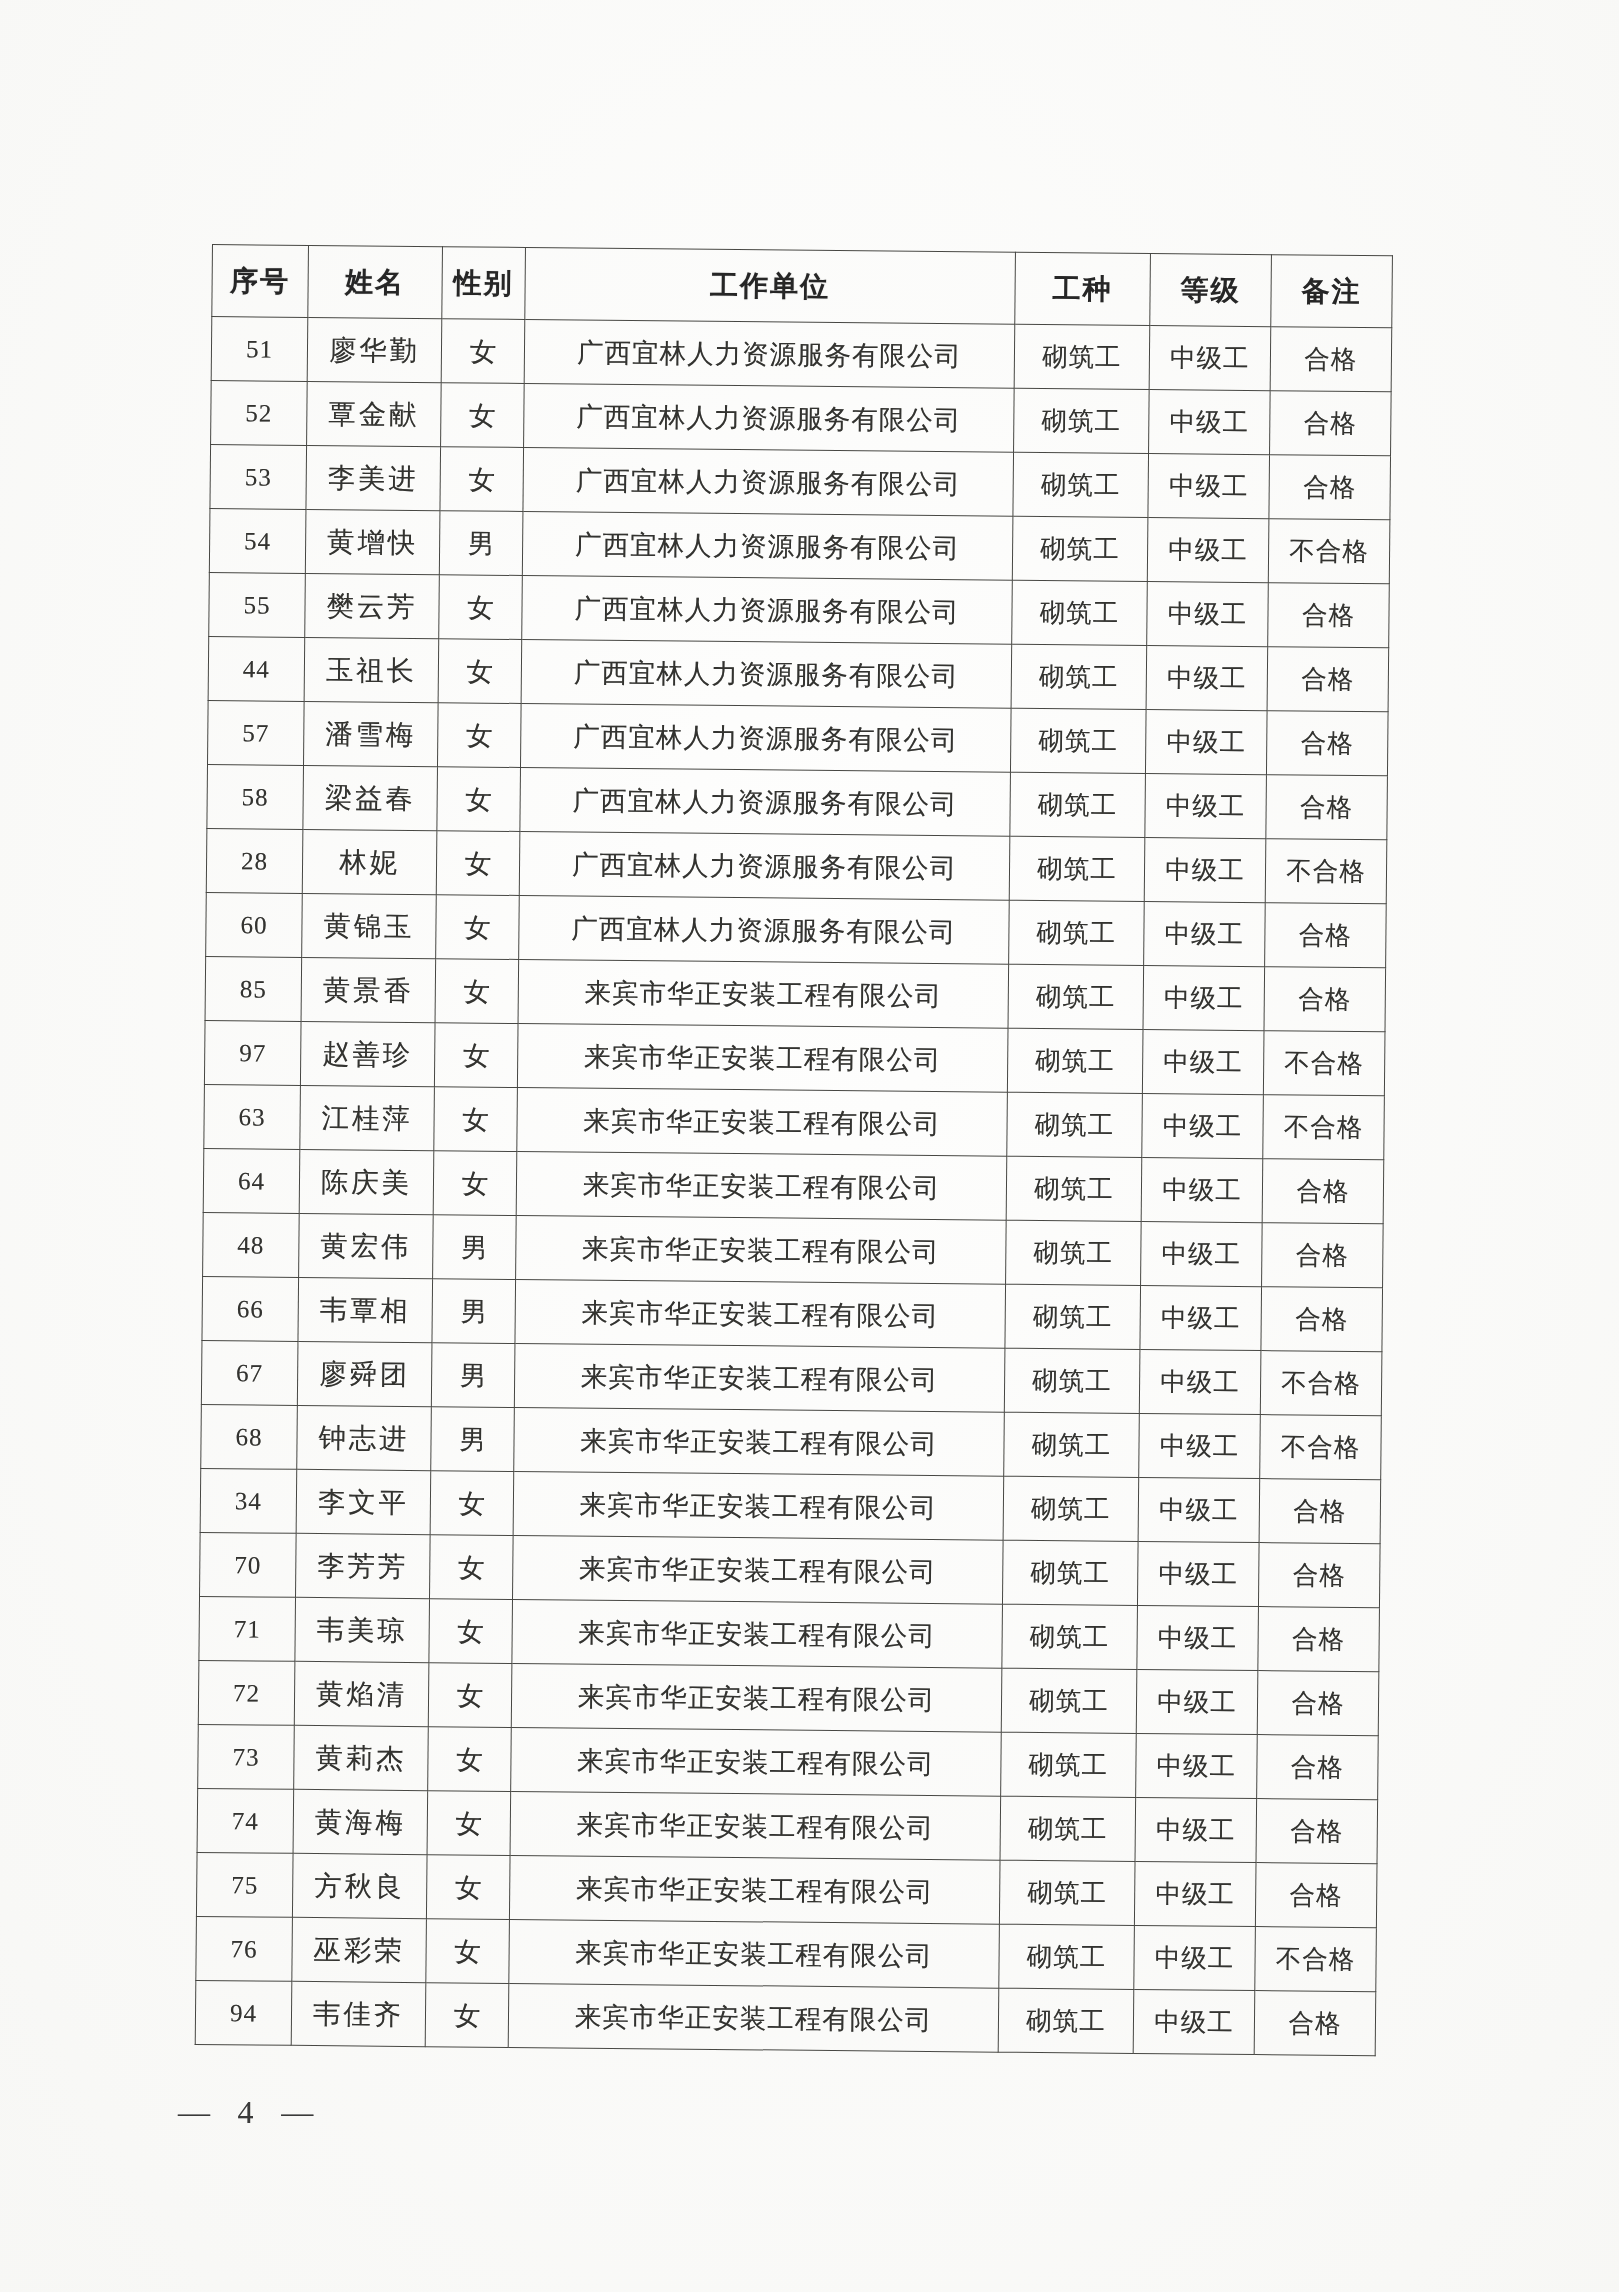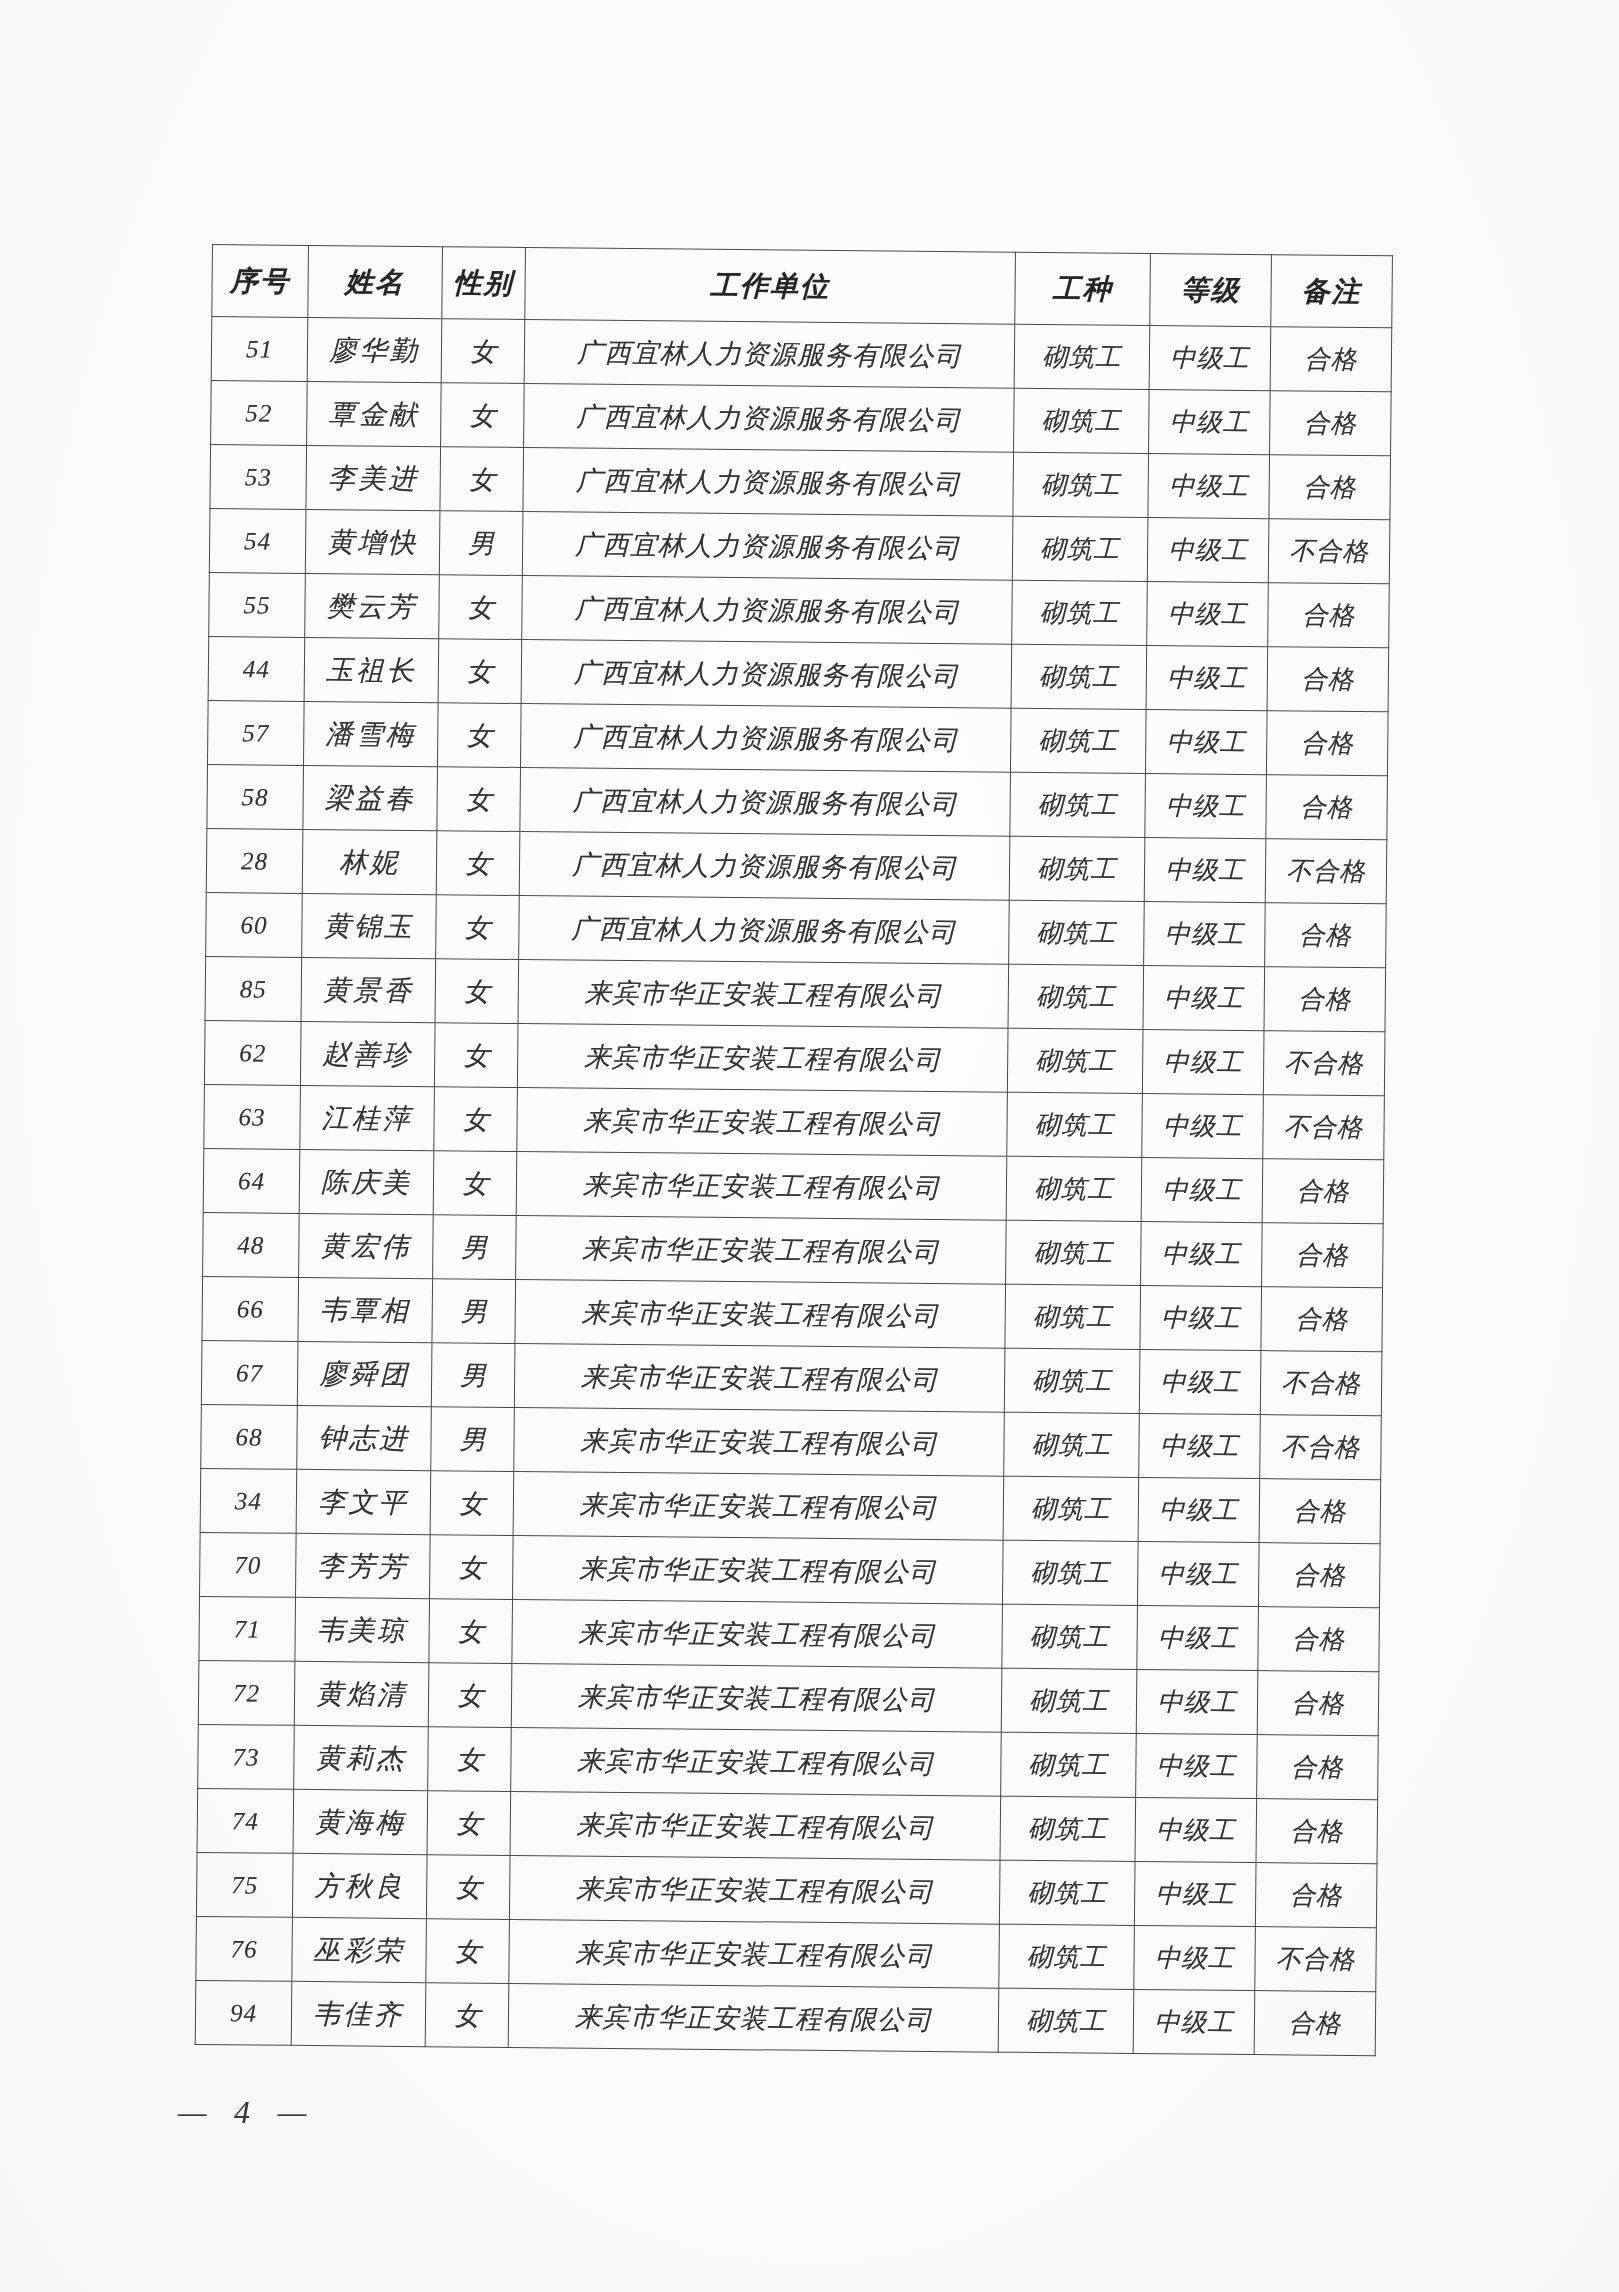--- a/index.html
+++ b/index.html
@@ -9,21 +9,20 @@
     position: relative;
     font-family: "Liberation Serif", "DejaVu Serif", serif;
     color: #2e2e2e;
     overflow: hidden;
   }
   .scan-page {
     position: absolute; inset: 0;
     background:
       radial-gradient(ellipse at 50% 40%, rgba(255,255,255,0.6), rgba(225,225,222,0.18)),
       #fcfcfa;
-    font-style: italic;
   }
   .table-wrap {
     position: absolute;
     left: 212px; top: 244px;
     transform: rotate(0.55deg);
     transform-origin: 0 0;
   }
   table.results {
     border-collapse: collapse;
     table-layout: fixed;
@@ -201,21 +200,21 @@
           <tr>
             <td class="col0">85</td>
             <td class="col1">黄景香</td>
             <td class="col2">女</td>
             <td class="col3">来宾市华正安装工程有限公司</td>
             <td class="col4">砌筑工</td>
             <td class="col5">中级工</td>
             <td class="col6">合格</td>
           </tr>
           <tr>
-            <td class="col0">62</td>
+            <td class="col0">97</td>
             <td class="col1">赵善珍</td>
             <td class="col2">女</td>
             <td class="col3">来宾市华正安装工程有限公司</td>
             <td class="col4">砌筑工</td>
             <td class="col5">中级工</td>
             <td class="col6">不合格</td>
           </tr>
           <tr>
             <td class="col0">63</td>
             <td class="col1">江桂萍</td>

